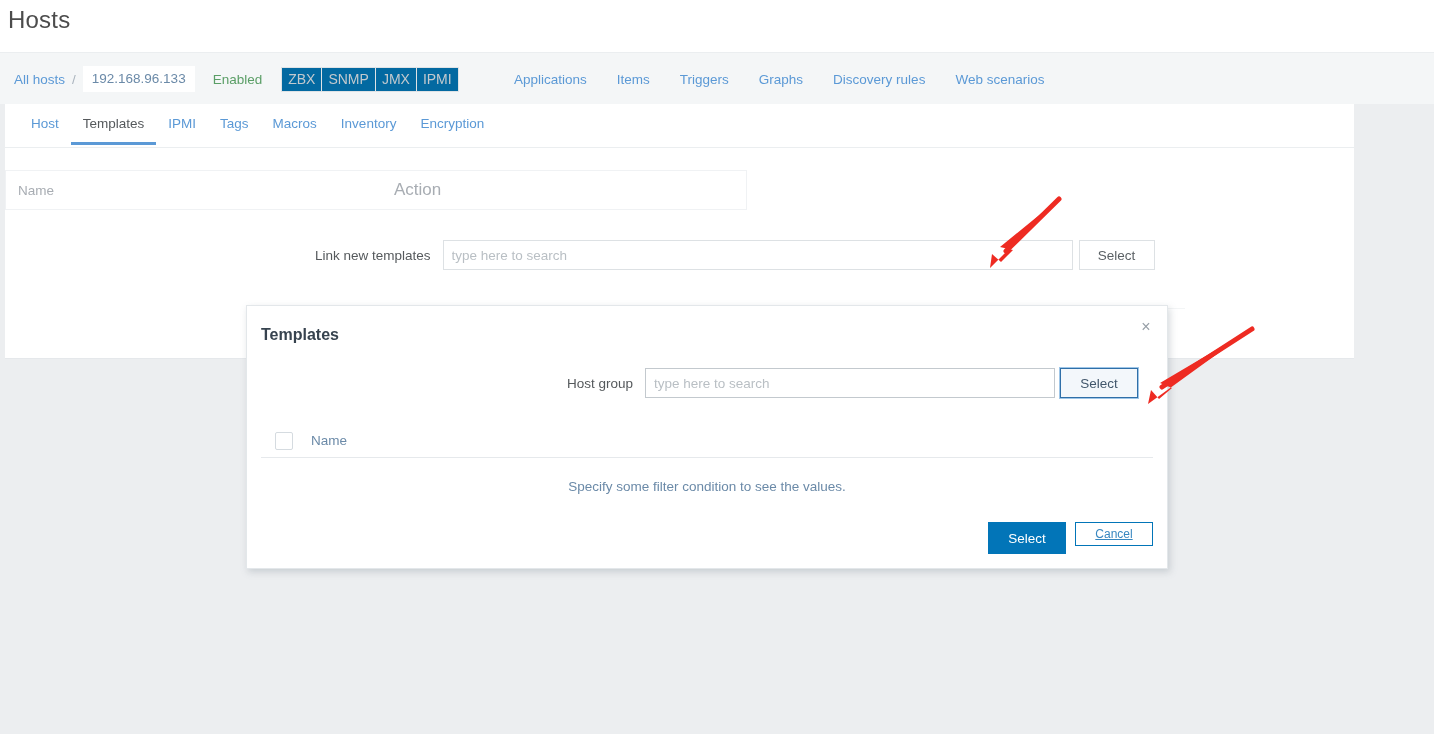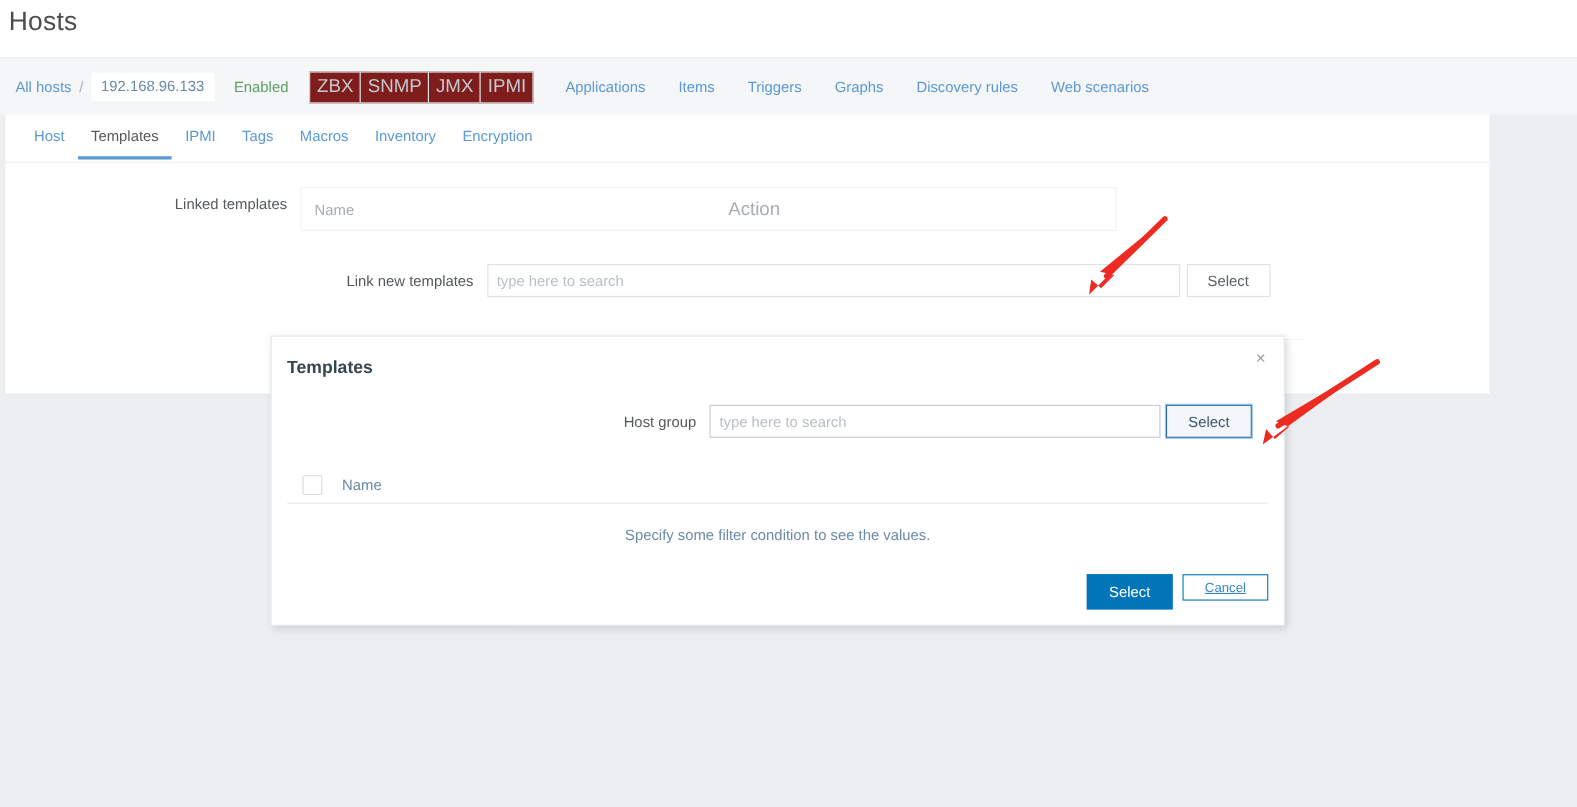--- a/index.html
+++ b/index.html
@@ -71,26 +71,26 @@
     font-size: 13.5px;
     margin-left: 18px;
     white-space: nowrap;
     cursor: pointer;
   }
   #protocol-badges {
     display: flex;
     margin-left: 20px;
   }
   .proto-badge {
-    font-size: 17px;
+    font-size: 14px;
     color: #c3c9ce;
     border: 1px solid #dfe3e6;
     padding: 3px 6px 4px 6px;
     margin-left: -1px;
-    background: #7f1d1d;
+    background: #0369a1;
     white-space: nowrap;
     text-align: center;
   }
   #object-nav {
     position: absolute;
     left: 514px; top: 0;
     height: 52px;
     display: flex;
     align-items: center;
     gap: 30px;
@@ -395,21 +395,20 @@
     <a class="tab">IPMI</a>
     <a class="tab">Tags</a>
     <a class="tab">Macros</a>
     <a class="tab">Inventory</a>
     <a class="tab">Encryption</a>
   </div>
 
   <div id="form-body">
 
     <div class="form-row" id="linked-templates-row">
-      <div class="form-label">Linked templates</div>
       <div id="linked-templates-box">
         <div id="linked-col-name">Name</div>
         <div id="linked-col-action">Action</div>
       </div>
     </div>
 
     <div class="form-row" id="link-new-row">
       <div class="form-label">Link new templates</div>
       <div id="link-new-controls">
         <input class="search-input" type="text" placeholder="type here to search" style="">

